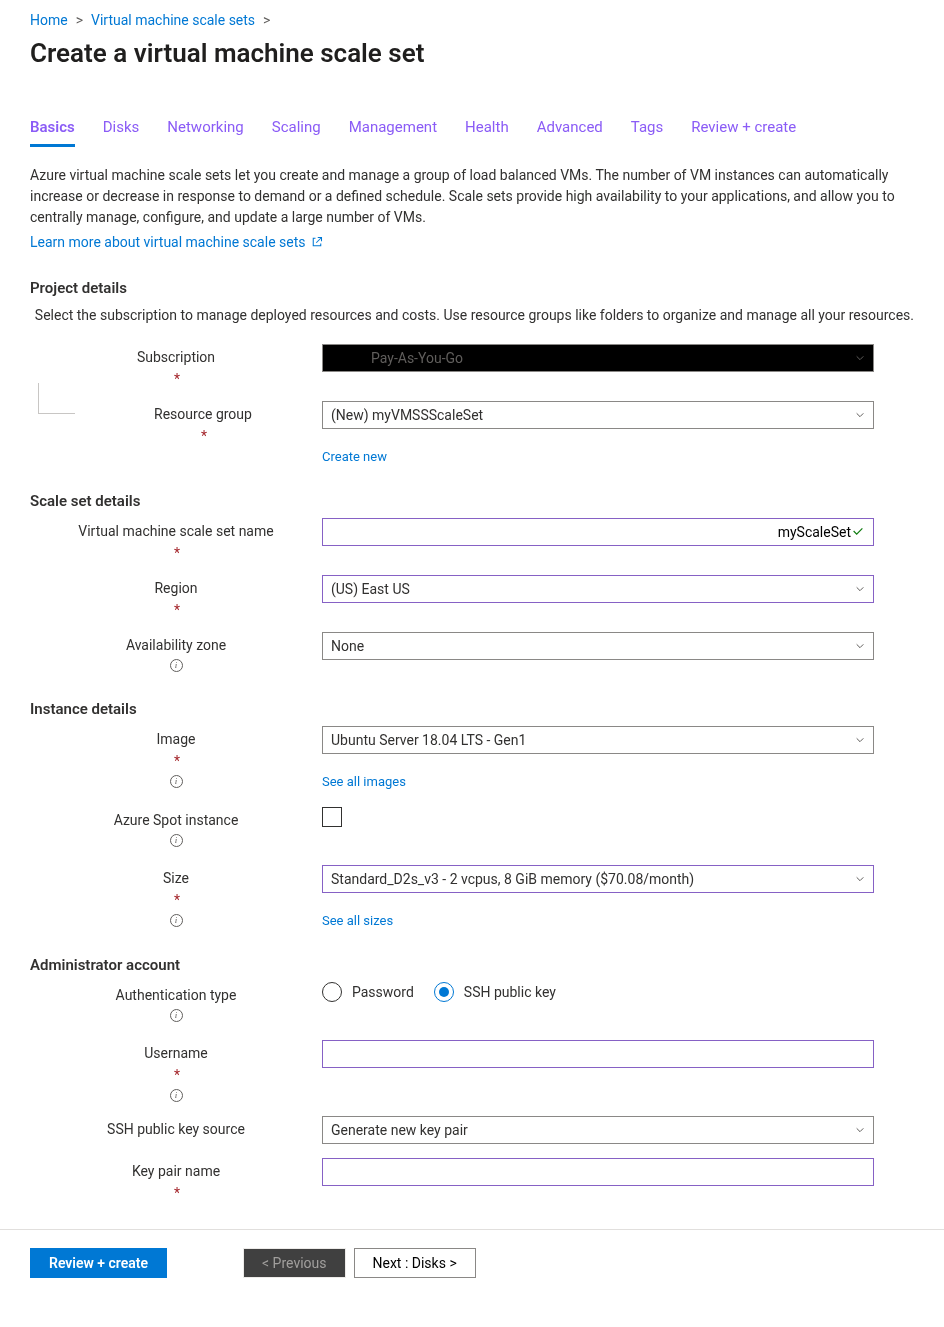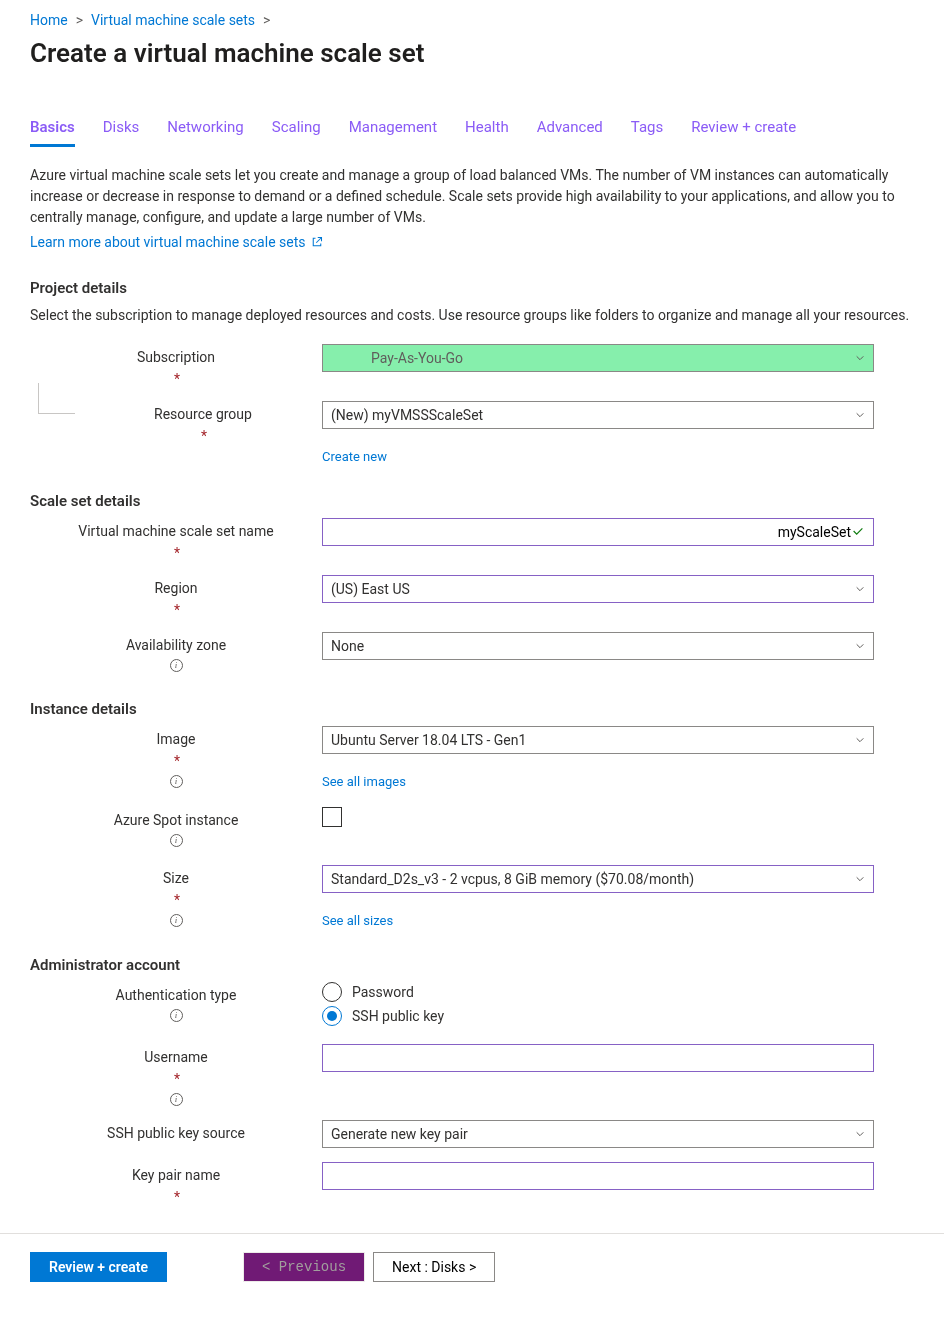--- a/index.html
+++ b/index.html
@@ -72,20 +72,21 @@
   .section-title {
     font-size: 15px;
     font-weight: 600;
     margin-top: 28px;
     margin-bottom: 8px;
   }
   .section-desc {
     font-size: 14px;
     line-height: 1.5;
     margin-bottom: 18px;
+    text-align: right;
   }
   .form-row {
     display: flex;
     align-items: flex-start;
     margin-bottom: 14px;
   }
   .form-label-col {
     width: 292px;
     flex-shrink: 0;
     display: flex;
@@ -124,21 +125,21 @@
     font-size: 14px;
     font-family: inherit;
     color: #323130;
     display: flex;
     align-items: center;
     justify-content: space-between;
     cursor: pointer;
   }
   .ctrl.disabled {
     color: #605e5c;
-    background: #86efac;
+    background: #000000;
     padding-left: 48px;
   }
   .ctrl.purple { border-color: #8661c5; }
   .ctrl input[type=text] {
     border: none;
     outline: none;
     flex: 1;
     font: inherit;
     padding: 0;
     background: transparent;
@@ -171,21 +172,21 @@
     width: 36px;
     border-left: 1px solid #c8c6c4;
     border-bottom: 1px solid #c8c6c4;
   }
   .checkbox-box {
     width: 20px; height: 20px;
     border: 1px solid #323130;
     background: #fff;
     cursor: pointer;
   }
-  .radio-group { display: flex; flex-direction: column; gap: 4px; }
+  .radio-group { display: flex; gap: 20px; }
   .radio-item {
     display: flex;
     align-items: center;
     gap: 10px;
     cursor: pointer;
     font-size: 14px;
   }
   .radio-outer {
     width: 20px; height: 20px;
     border: 1px solid #323130;
@@ -222,25 +223,24 @@
     display: inline-flex;
     align-items: center;
   }
   .btn.primary {
     background: #0078d4;
     border-color: #0078d4;
     color: #fff;
     font-weight: 600;
   }
   .btn.disabled {
-    background: #701a75;
+    background: #404040;
     border-color: #edebe9;
     color: #a19f9d;
     cursor: default;
-    font-family: Liberation Mono, monospace;
   }
   .btn-gap {
     width: 60px;
   }
 </style>
 </head>
 <body>
 
 <div class="page">
 

